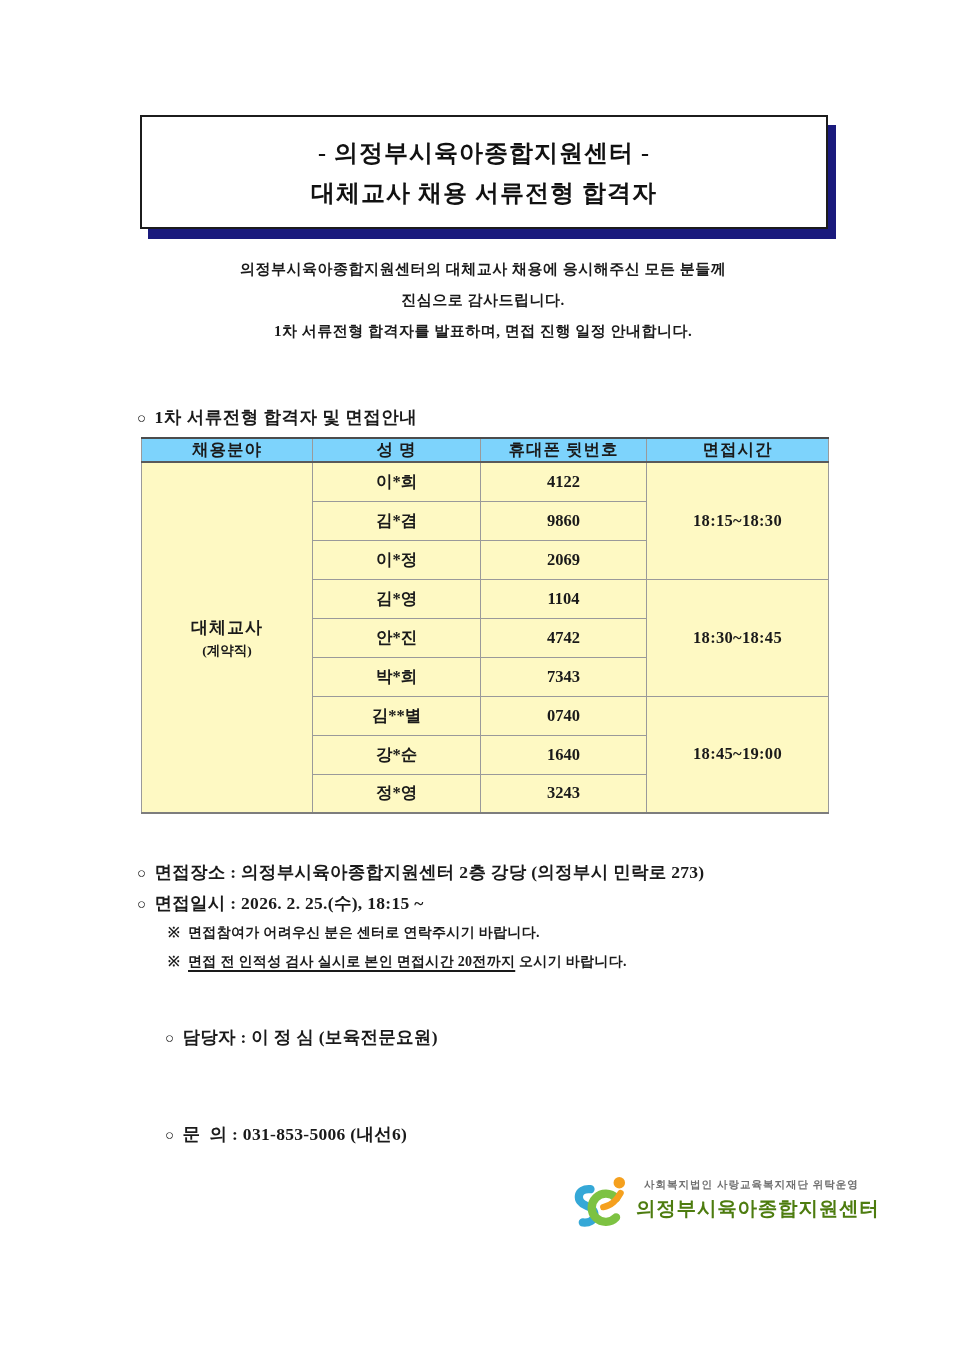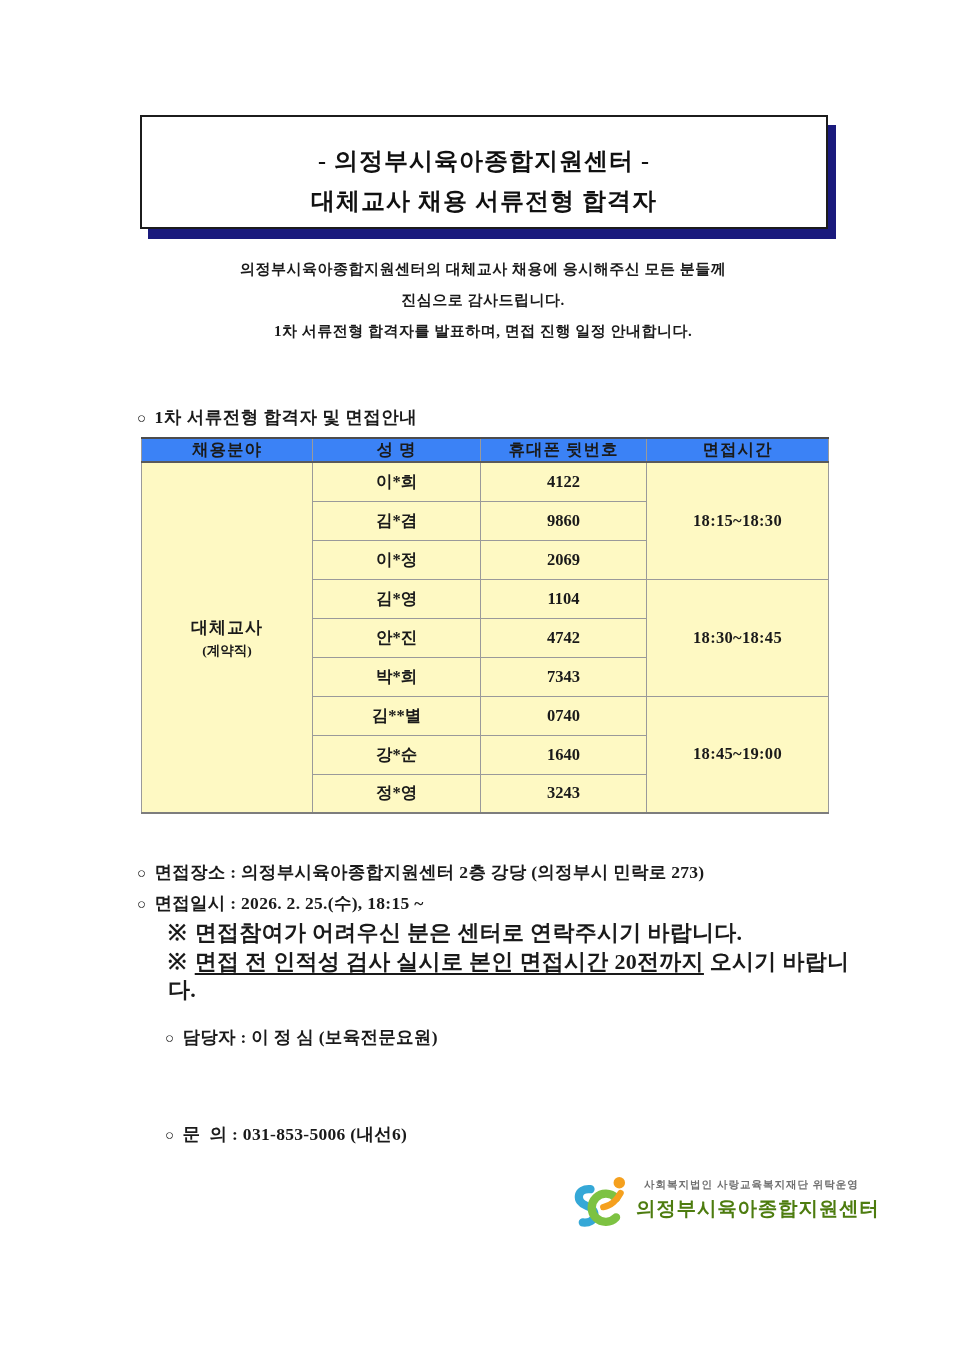--- a/index.html
+++ b/index.html
@@ -18,21 +18,21 @@
 
   
   .title-box {
     position: absolute;
     left: 140px; top: 115px;
     width: 688px; height: 114px;
     background: #ffffff;
     border: 2px solid #1c1c1c;
     box-shadow: 8px 10px 0 0 #1a1a7d;
     text-align: center;
-    padding-top: 24px;
+    padding-top: 16px;
   }
   .title-line {
     font-size: 24px;
     font-weight: 700;
     line-height: 40px;
     letter-spacing: 1px;
     color: #111111;
   }
 
   
@@ -70,21 +70,21 @@
     border-bottom: 2px solid #7d7d7d;
     border-left: 1px solid #adadad;
     border-right: 1px solid #adadad;
   }
   table.applicants col.c1 { width: 171px; }
   table.applicants col.c2 { width: 168px; }
   table.applicants col.c3 { width: 166px; }
   table.applicants col.c4 { width: 182px; }
   table.applicants th {
     height: 14px;
-    background: #3b82f6;
+    background: #7dd3fc;
     border: 1px solid #9a9a9a;
     border-bottom: 2px solid #5a5a5a;
     font-size: 16.5px;
     font-weight: 700;
     text-align: center;
     letter-spacing: 1px;
   }
   table.applicants td {
     height: 39px;
     border: 1px solid #9a9a9a;
@@ -105,21 +105,21 @@
     left: 137px; top: 857px;
     width: 740px;
   }
   .detail-line {
     font-size: 17.5px;
     font-weight: 700;
     line-height: 30px;
     letter-spacing: 0.3px;
   }
   .note-line {
-    font-size: 22px;
+    font-size: 14px;
     font-weight: 700;
     line-height: 28.5px;
     padding-left: 31px;
     letter-spacing: 0.3px;
   }
   .note-mark { margin-right: 8px; }
   .underlined {
     text-decoration: underline;
     text-decoration-thickness: 1.5px;
     text-underline-offset: 4px;

